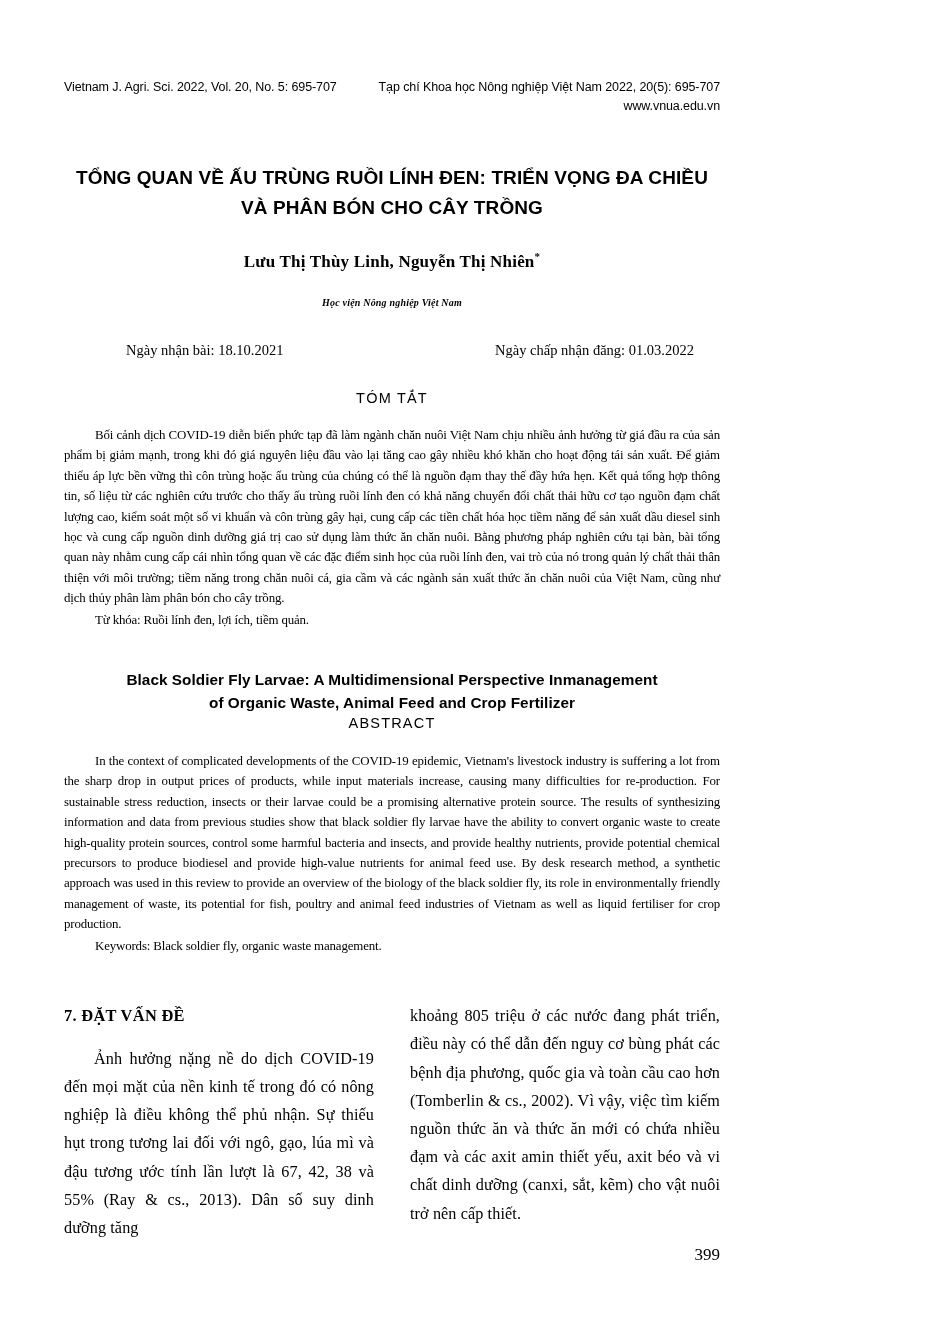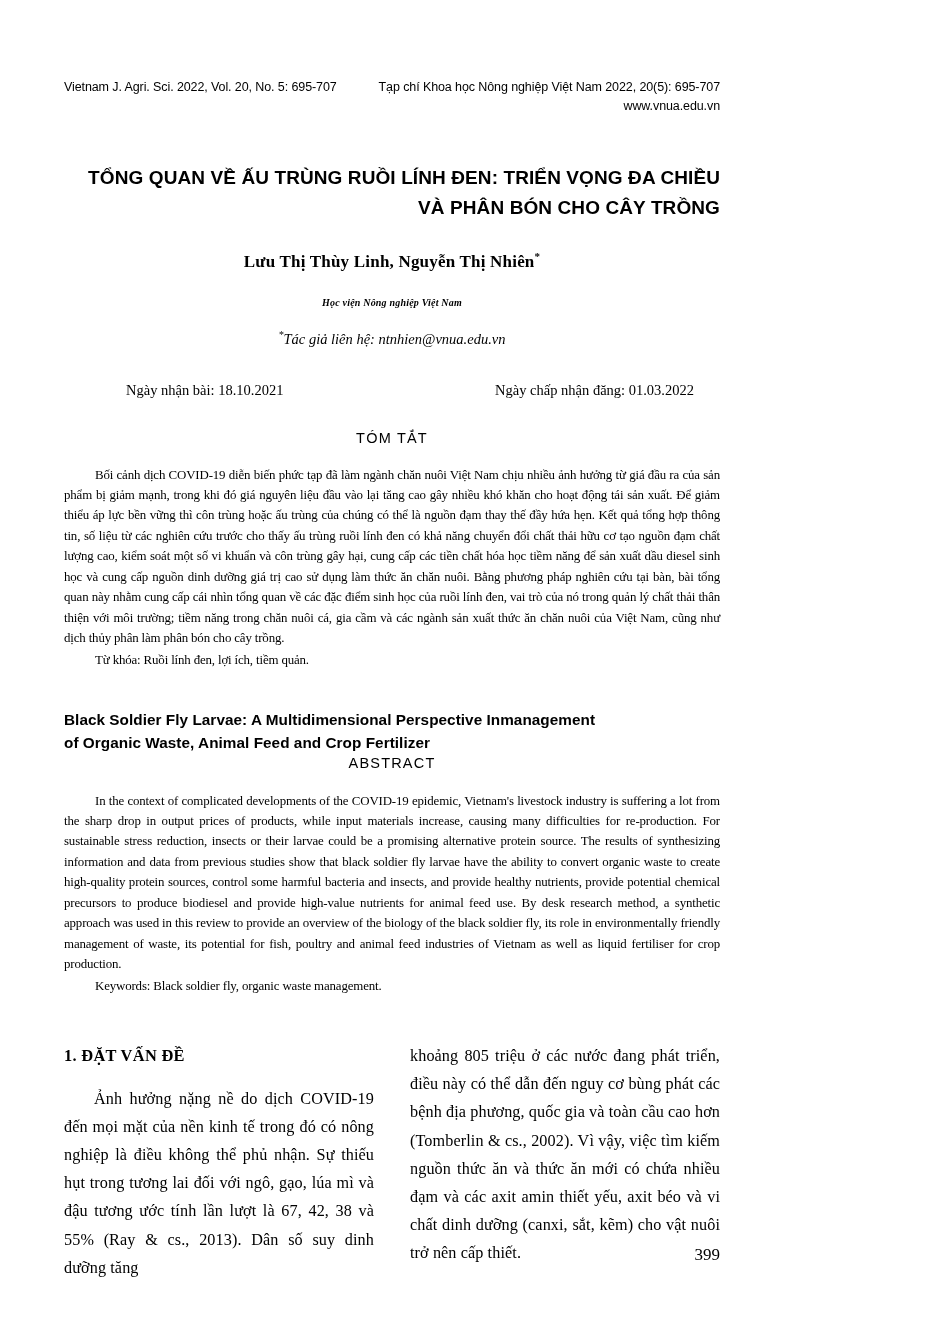--- a/index.html
+++ b/index.html
@@ -47,21 +47,20 @@
     margin-top: 47px;
     text-align: center;
   }
   .doc-title {
     font-family: "Liberation Sans", "DejaVu Sans", sans-serif;
     font-size: 19px;
     font-weight: bold;
     line-height: 1.62;
     letter-spacing: 0.1px;
     margin: 0;
-    text-align: right;
   }
   .doc-title .tline { display: block; }
 
   .authors {
     margin-top: 26px;
     text-align: center;
     font-family: "Liberation Serif", "DejaVu Serif", serif;
     font-size: 17px;
     font-weight: bold;
     letter-spacing: 0.2px;
@@ -120,21 +119,21 @@
     line-height: 1.585;
     text-align: justify;
     letter-spacing: -0.15px;
   }
   .abs-body p { margin: 0; font-family: Liberation Serif, serif; }
   .abs-body p.indent { text-indent: 31px; }
   .abs-body p.kw { text-indent: 31px; margin-top: 1px; }
 
   .eng-title {
     margin-top: 38px;
-    text-align: left;
+    text-align: center;
     font-family: "Liberation Sans", "DejaVu Sans", sans-serif;
     font-size: 15.3px;
     font-weight: bold;
     line-height: 1.52;
     letter-spacing: 0.05px;
   }
   .eng-title .tline { display: block; }
 
   .eng-abs { margin-top: 20px; }
 
@@ -190,21 +189,20 @@
       <span class="tline">TỔNG QUAN VỀ ẤU TRÙNG RUỒI LÍNH ĐEN: TRIỂN VỌNG ĐA CHIỀU</span>
       <span class="tline">VÀ PHÂN BÓN CHO CÂY TRỒNG</span>
     </h1>
 
     <div class="authors">
       <span>Lưu Thị Thùy Linh, Nguyễn Thị Nhiên</span><sup>*</sup>
     </div>
 
     <div class="affiliation">Học viện Nông nghiệp Việt Nam</div>
 
-    <div class="corresponding"><sup>*</sup><span>Tác giả liên hệ: ntnhien@vnua.edu.vn</span></div>
   </div>
 
   <div class="dates">
     <div class="date-received">Ngày nhận bài: 18.10.2021</div>
     <div class="date-accepted">Ngày chấp nhận đăng: 01.03.2022</div>
   </div>
 
   <div class="sec-head-center tomtat">TÓM TẮT</div>
   <div class="abs-body">
     <p class="indent">Bối cảnh dịch COVID-19 diễn biến phức tạp đã làm ngành chăn nuôi Việt Nam chịu nhiều ảnh hưởng từ giá đầu ra của sản phẩm bị giảm mạnh, trong khi đó giá nguyên liệu đầu vào lại tăng cao gây nhiều khó khăn cho hoạt động tái sản xuất. Để giảm thiểu áp lực bền vững thì côn trùng hoặc ấu trùng của chúng có thể là nguồn đạm thay thế đầy hứa hẹn. Kết quả tổng hợp thông tin, số liệu từ các nghiên cứu trước cho thấy ấu trùng ruồi lính đen có khả năng chuyển đổi chất thải hữu cơ tạo nguồn đạm chất lượng cao, kiểm soát một số vi khuẩn và côn trùng gây hại, cung cấp các tiền chất hóa học tiềm năng để sản xuất dầu diesel sinh học và cung cấp nguồn dinh dưỡng giá trị cao sử dụng làm thức ăn chăn nuôi. Bằng phương pháp nghiên cứu tại bàn, bài tổng quan này nhằm cung cấp cái nhìn tổng quan về các đặc điểm sinh học của ruồi lính đen, vai trò của nó trong quản lý chất thải thân thiện với môi trường; tiềm năng trong chăn nuôi cá, gia cầm và các ngành sản xuất thức ăn chăn nuôi của Việt Nam, cũng như dịch thủy phân làm phân bón cho cây trồng.</p>
@@ -217,21 +215,21 @@
   </div>
 
   <div class="sec-head-center abstract-label">ABSTRACT</div>
   <div class="abs-body eng-abs">
     <p class="indent">In the context of complicated developments of the COVID-19 epidemic, Vietnam's livestock industry is suffering a lot from the sharp drop in output prices of products, while input materials increase, causing many difficulties for re-production. For sustainable stress reduction, insects or their larvae could be a promising alternative protein source. The results of synthesizing information and data from previous studies show that black soldier fly larvae have the ability to convert organic waste to create high-quality protein sources, control some harmful bacteria and insects, and provide healthy nutrients, provide potential chemical precursors to produce biodiesel and provide high-value nutrients for animal feed use. By desk research method, a synthetic approach was used in this review to provide an overview of the biology of the black soldier fly, its role in environmentally friendly management of waste, its potential for fish, poultry and animal feed industries of Vietnam as well as liquid fertiliser for crop production.</p>
     <p class="kw">Keywords: Black soldier fly, organic waste management.</p>
   </div>
 
   <div class="body-cols">
     <div class="col col-left">
-      <h2 class="h1-num">1. ĐẶT VẤN ĐỀ</h2>
+      <h2 class="h1-num">7. ĐẶT VẤN ĐỀ</h2>
       <p class="indent">Ảnh hưởng nặng nề do dịch COVID-19 đến mọi mặt của nền kinh tế trong đó có nông nghiệp là điều không thể phủ nhận. Sự thiếu hụt trong tương lai đối với ngô, gạo, lúa mì và đậu tương ước tính lần lượt là 67, 42, 38 và 55% (Ray &amp; cs., 2013). Dân số suy dinh dưỡng tăng</p>
     </div>
     <div class="col col-right">
       <p>khoảng 805 triệu ở các nước đang phát triển, điều này có thể dẫn đến nguy cơ bùng phát các bệnh địa phương, quốc gia và toàn cầu cao hơn (Tomberlin &amp; cs., 2002). Vì vậy, việc tìm kiếm nguồn thức ăn và thức ăn mới có chứa nhiều đạm và các axit amin thiết yếu, axit béo và vi chất dinh dưỡng (canxi, sắt, kẽm) cho vật nuôi trở nên cấp thiết.</p>
     </div>
   </div>
 
   <div class="folio">399</div>
 </div>
 

